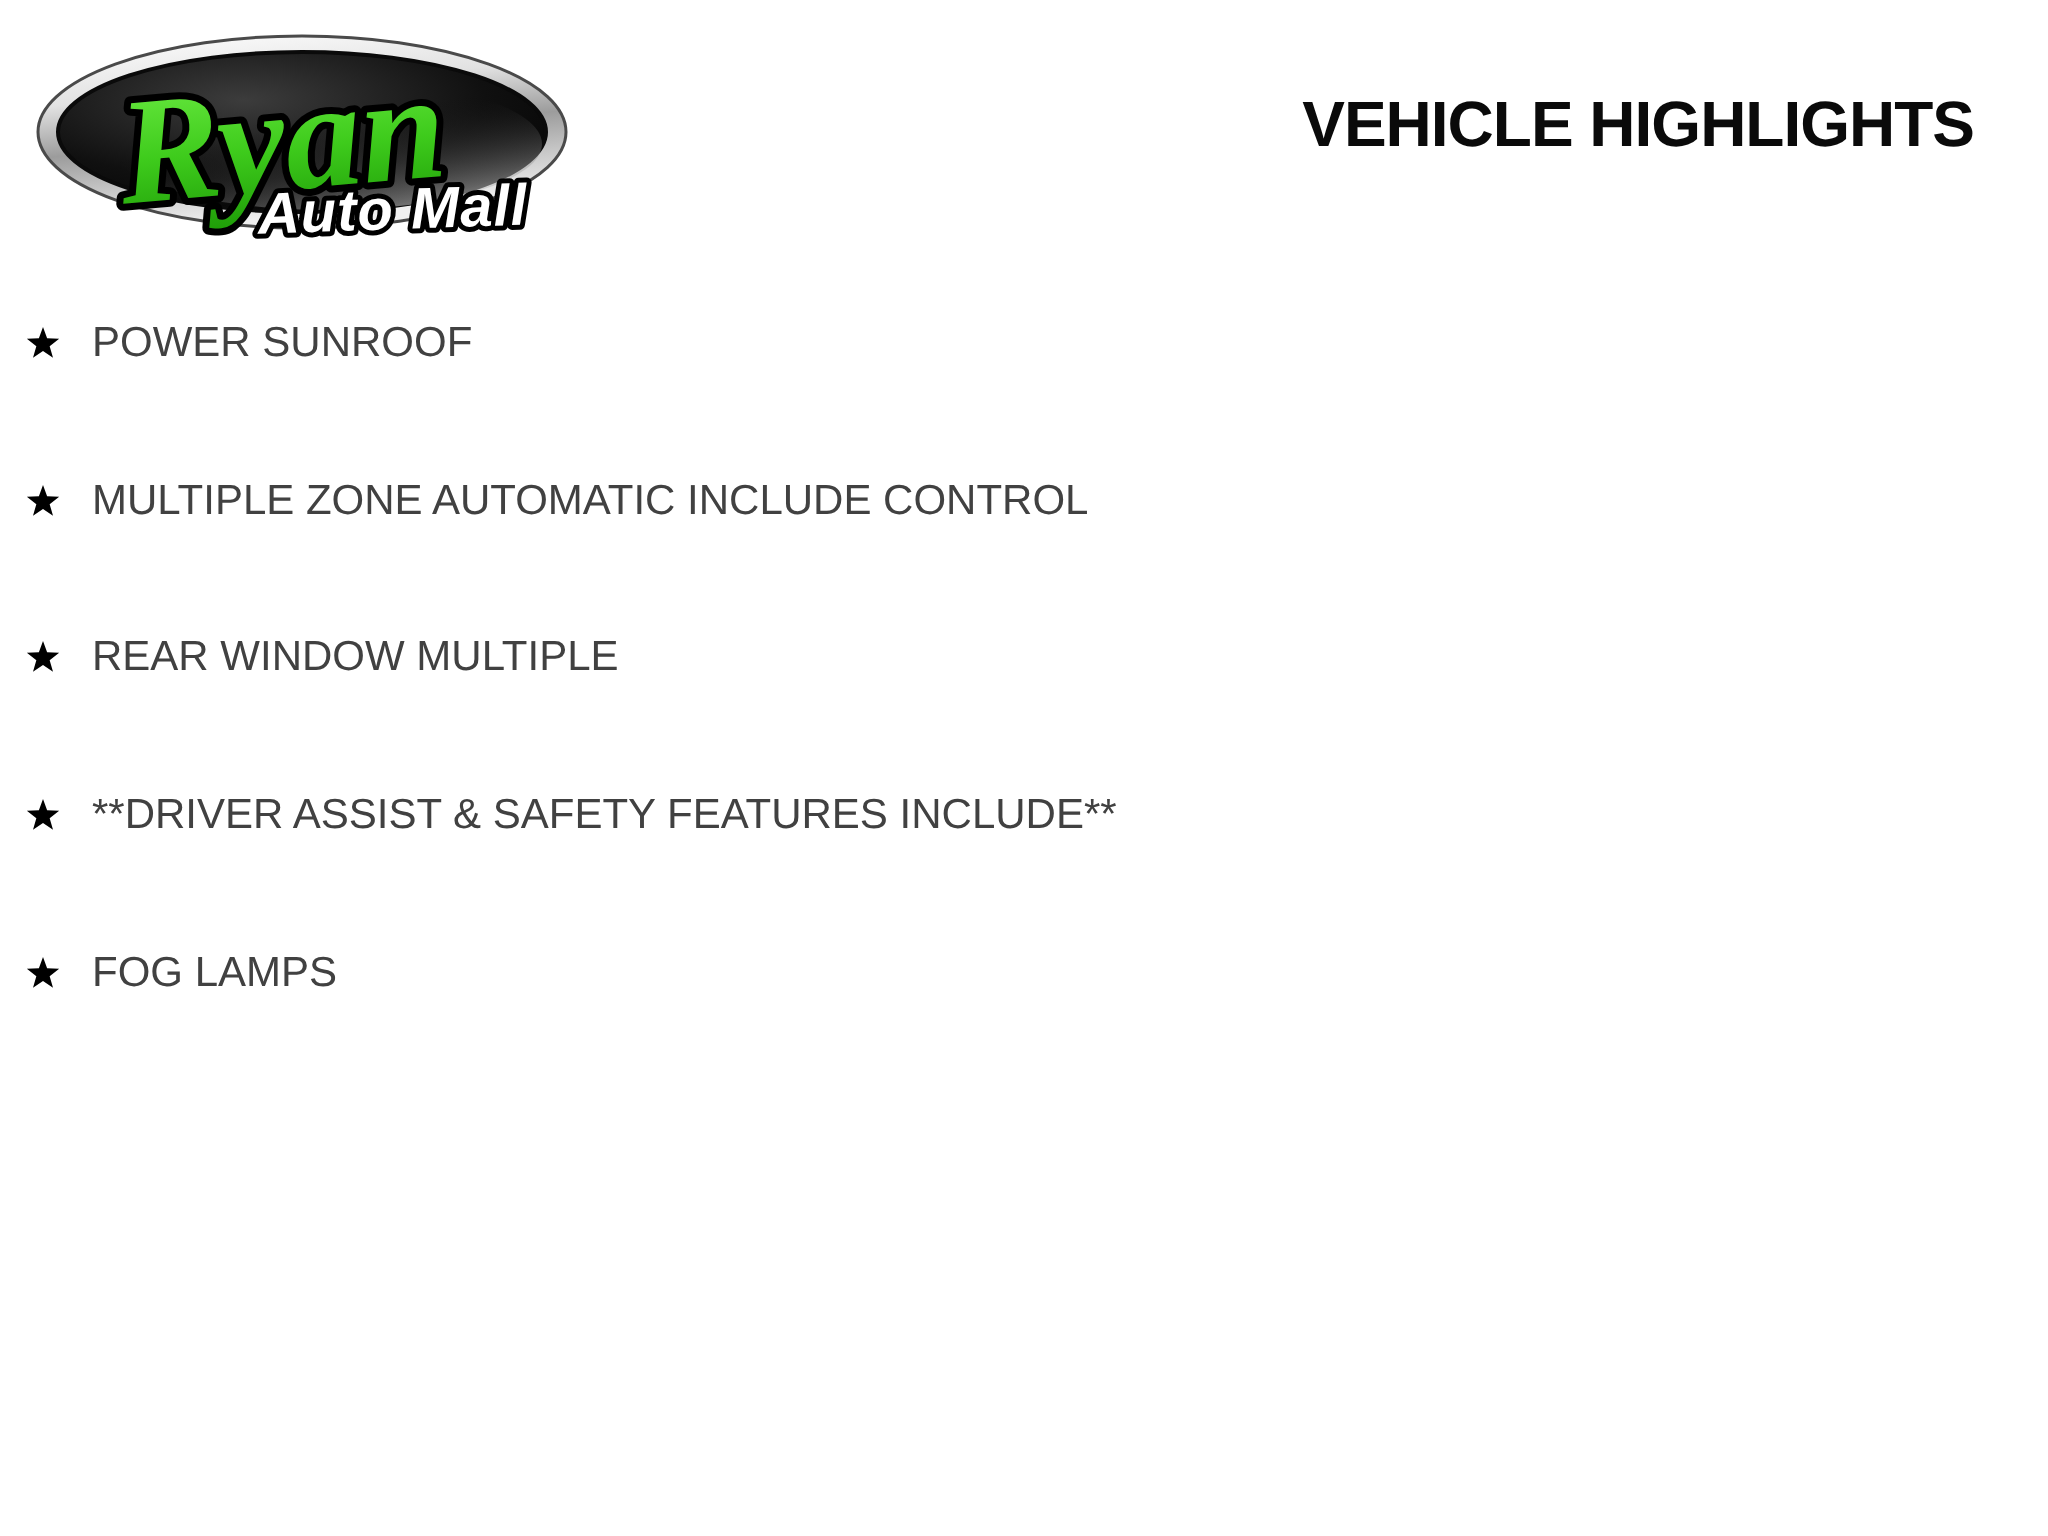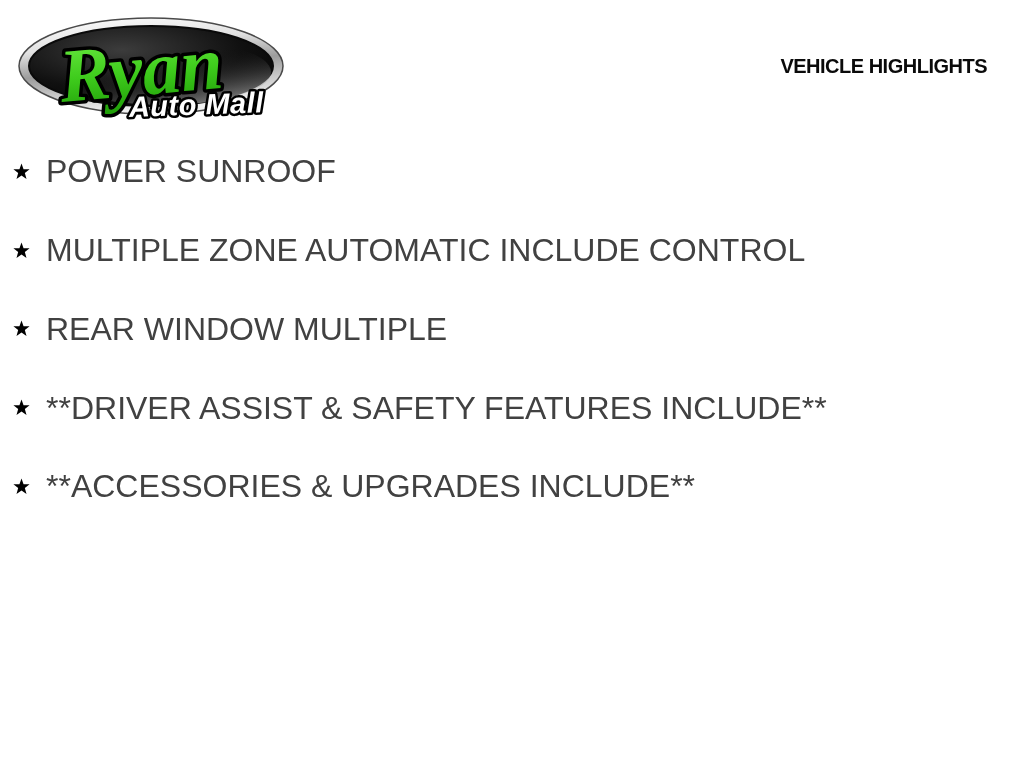--- a/index.html
+++ b/index.html
@@ -12,22 +12,22 @@
   }
 
   
   .logo-wrap {
     position: absolute;
     left: 13px; top: 10px;
     width: 276px; height: 112px;
   }
   .page-title {
     position: absolute;
-    top: 56px; right: 37px;
-    font-size: 20px;
+    top: 46px; right: 37px;
+    font-size: 32px;
     font-weight: 700;
     letter-spacing: -0.5px;
     line-height: 1;
     color: #0a0a0a;
     white-space: nowrap;
   }
 
   
   .highlights {
     position: absolute;
@@ -40,21 +40,21 @@
     align-items: center;
     padding-left: 2px;
   }
   .bullet {
     width: 17px; height: 17px;
     flex: 0 0 17px;
     display: block;
   }
   .item-label {
     margin-left: 16px;
-    font-size: 32px;
+    font-size: 21px;
     line-height: 1;
     color: #414141;
     white-space: nowrap;
   }
 
   
   .logo-script {
     font-family: "Liberation Serif", "DejaVu Serif", serif;
     font-style: italic;
     font-weight: 700;
@@ -148,15 +148,15 @@
   <li>
     <svg class="bullet">
         <use href="#star"></use>
       </svg>
     <span class="item-label">**DRIVER ASSIST &amp; SAFETY FEATURES INCLUDE**</span>
   </li>
   <li>
     <svg class="bullet">
         <use href="#star"></use>
       </svg>
-    <span class="item-label">**ACCESSORIES &amp; UPGRADES INCLUDE**</span>
+    <span class="item-label">FOG LAMPS</span>
   </li>
 </ul>
 
 </body></html>

